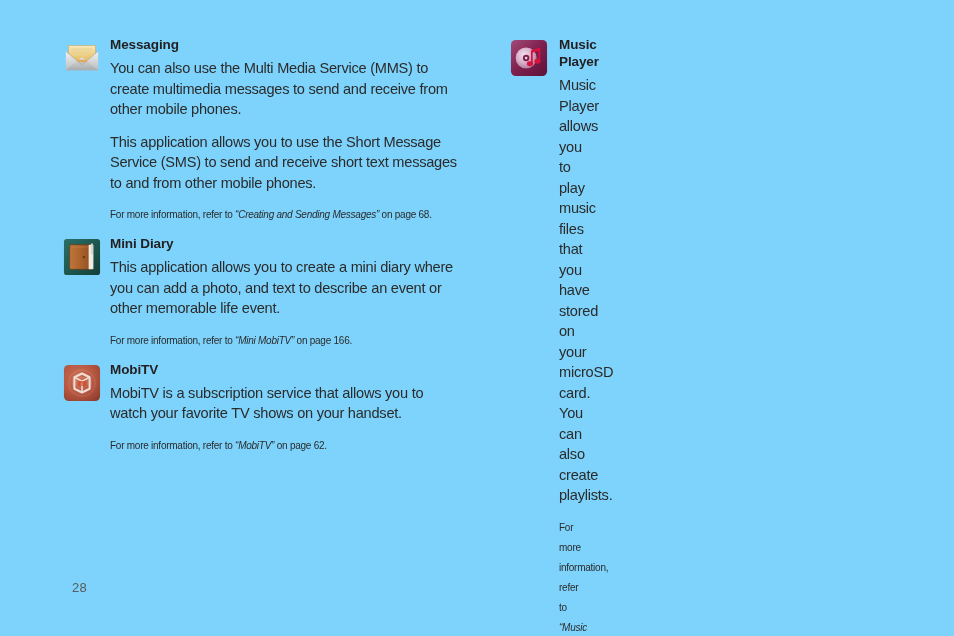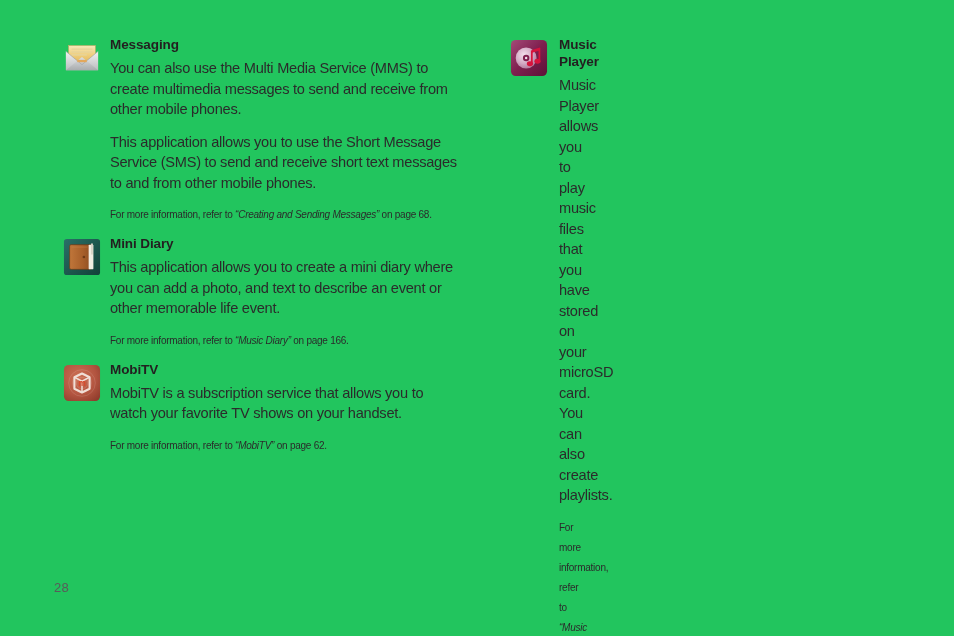--- a/index.html
+++ b/index.html
@@ -11,21 +11,21 @@
     width: 954px;
     height: 636px;
     position: relative;
     font-family: "Liberation Sans", sans-serif;
     color: #231f20;
     overflow: hidden;
   }
   .page {
     position: absolute;
     inset: 0;
-    background: #22c55e;
+    background: #7dd3fc;
   }
   .columns {
     position: absolute;
     left: 0;
     top: 36px;
     width: 954px;
     display: flex;
     gap: 0;
   }
   .col {
@@ -84,21 +84,21 @@
     line-height: 20px;
     margin: 0 0 10px 0;
     color: #2b2b2b;
     letter-spacing: -0.25px;
   }
   .ref i {
     font-style: italic;
   }
   .folio {
     position: absolute;
-    left: 54px;
+    left: 72px;
     top: 580px;
     font-size: 13px;
     color: #5a5a5a;
     letter-spacing: 0.3px;
   }
 
   
   .icon-svg { display: block; width: 100%; height: 100%; }
 </style>
 </head>
@@ -165,21 +165,21 @@
             <rect x="7" y="7" width="23" height="26" rx="1.5" fill="url(#gBook)" stroke="#6d3a16" stroke-width="0.7"></rect>
             <rect x="27" y="7" width="5" height="26" rx="1" fill="#f0ece2"></rect>
             <rect x="29.5" y="5.5" width="2" height="12" rx="1" fill="#d8d3c6"></rect>
             <circle cx="22" cy="20" r="1.4" fill="#6d3a16"></circle>
             <rect x="9" y="9" width="17" height="1" fill="#cc874b" opacity="0.5"></rect>
           </svg>
         </div>
         <div class="entry-body">
           <div class="entry-title">Mini Diary</div>
           <p class="para">This application allows you to create a mini diary where you can add a photo, and text to describe an event or other memorable life event.</p>
-          <p class="ref"><span>For more information, refer to </span><i>“Music Diary”</i><span> on page 166.</span></p>
+          <p class="ref"><span>For more information, refer to </span><i>“Mini MobiTV”</i><span> on page 166.</span></p>
         </div>
       </div>
 
       <div class="entry">
         <div class="entry-icon">
           <svg class="icon-svg" viewBox="0 0 40 40">
             <defs>
               <radialGradient id="gMobiBg" cx="0.4" cy="0.35" r="0.8">
                 <stop offset="0" stop-color="#cd7055"></stop>
                 <stop offset="0.6" stop-color="#b35540"></stop>

